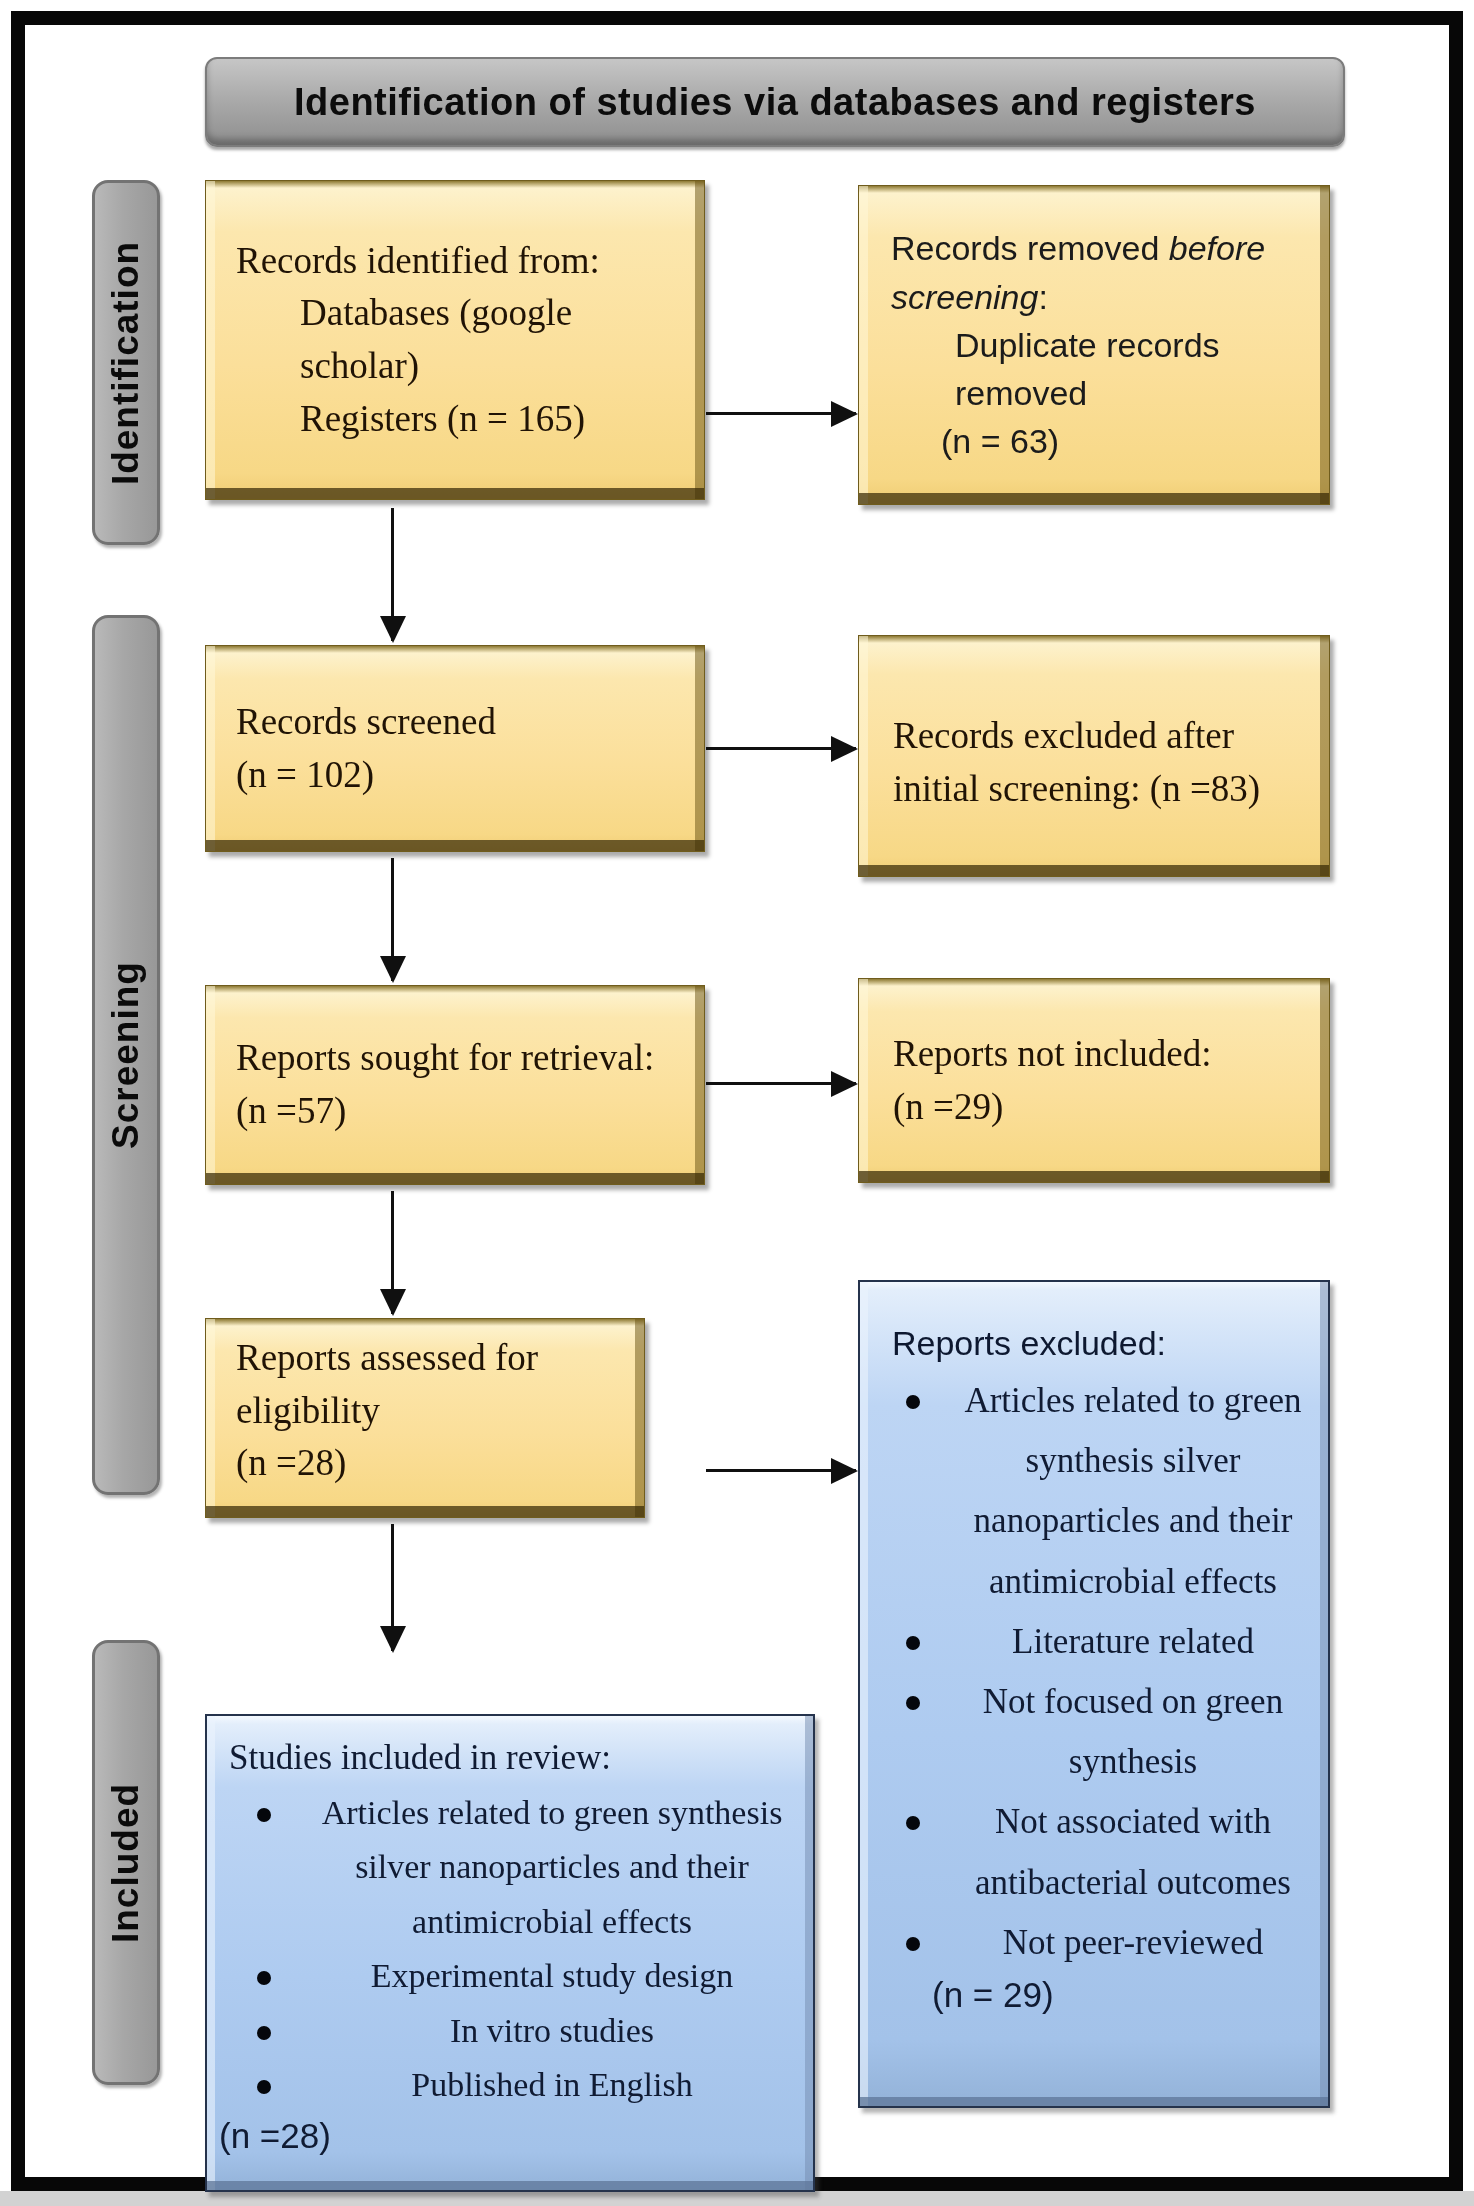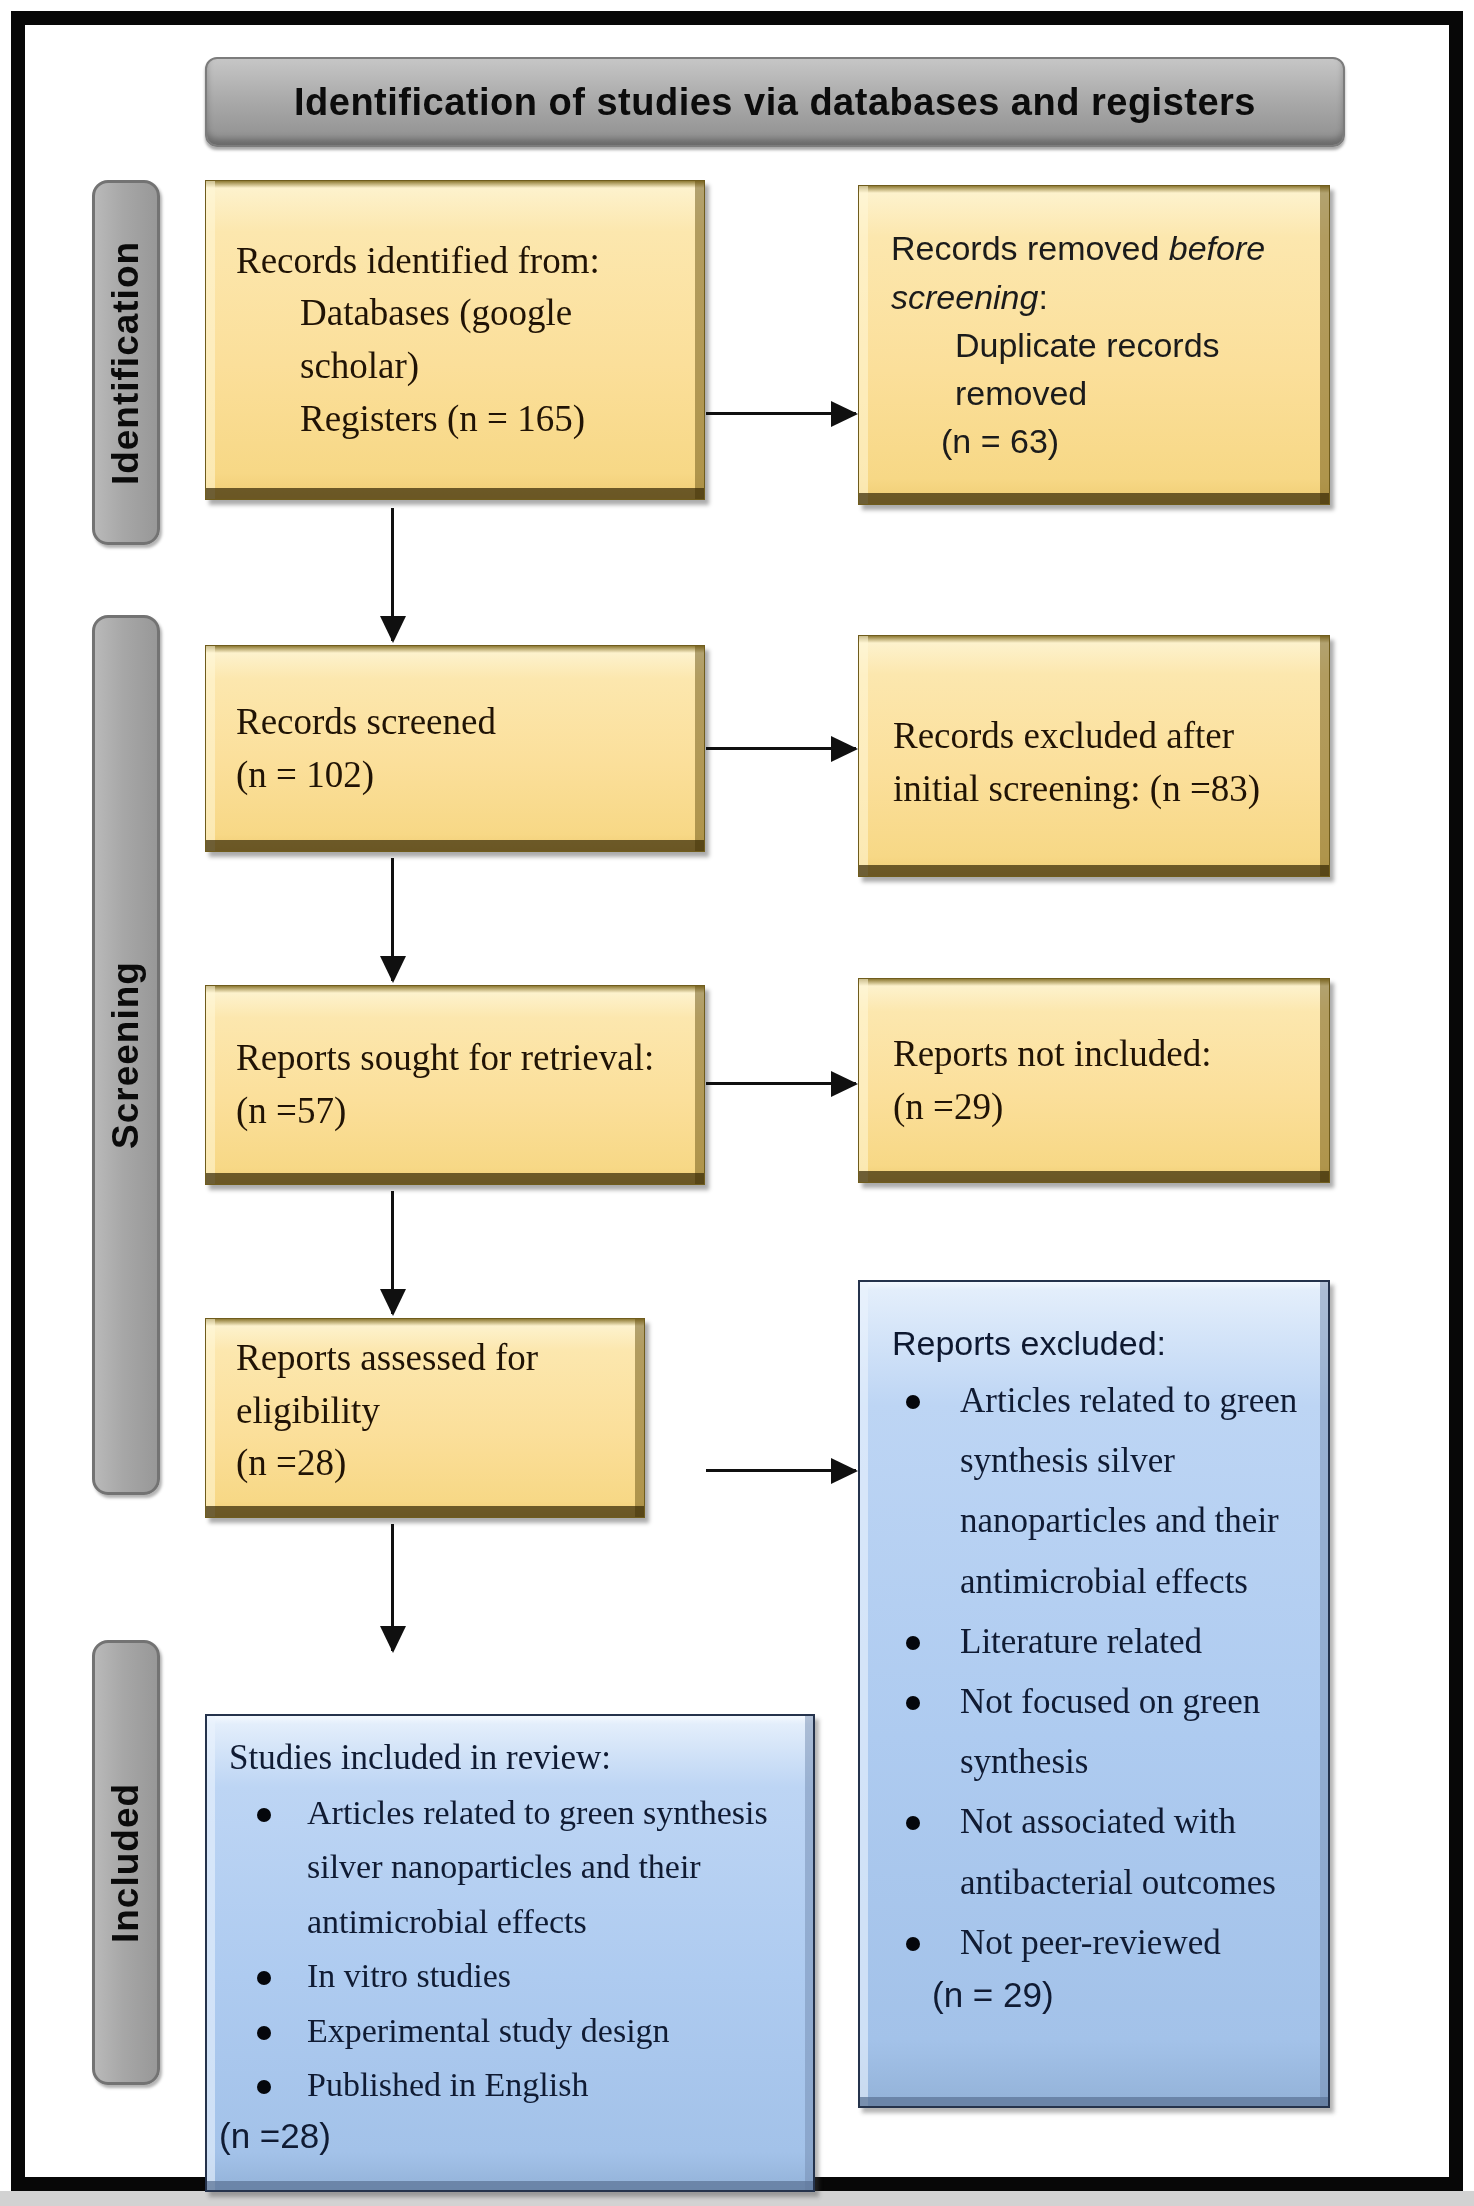--- a/index.html
+++ b/index.html
@@ -76,21 +76,21 @@
       inset -8px 0 0 rgba(116,140,176,.5),
       inset 8px 0 0 rgba(235,244,253,.6),
       4px 5px 4px rgba(70,70,70,.4);
     color:#101b33;
   }
   .box-reports-excluded { left:858px; top:1280px; width:472px; height:828px; padding:42px 12px 10px 0; }
   .box-studies-included { left:205px; top:1714px; width:610px; height:478px; padding:22px 8px 10px 0; }
 
   .bbox .header-sans { font:400 34px "Liberation Sans", sans-serif; color:#0d1830; margin-left:32px; }
   .bbox .header-serif { font-family:"Liberation Serif", serif; font-size:35px; color:#101b33; margin-left:22px; }
-  ul.blist { list-style:none; margin-top:8px; }
+  ul.blist { list-style:none; margin-top:8px;text-align:center; }
   .box-reports-excluded ul.blist li {
     position:relative; padding-left:100px; padding-right:10px;
     font-size:35px; line-height:1.72; font-family:"Liberation Serif", serif;
   }
   .box-reports-excluded ul.blist li::before {
     content:""; position:absolute; left:46px; top:24px; width:14px; height:14px; border-radius:50%; background:#05070c;
   }
   .box-studies-included ul.blist li {
     position:relative; padding-left:100px; padding-right:8px;
     font-size:34px; line-height:1.6; font-family:"Liberation Serif", serif;
@@ -185,22 +185,22 @@
       <li>Not associated with antibacterial outcomes</li>
       <li>Not peer-reviewed</li>
     </ul>
     <div class="count-line">(n = 29)</div>
   </div>
 
   <div class="bbox box-studies-included">
     <div class="header-serif">Studies included in review:</div>
     <ul class="blist">
       <li>Articles related to green synthesis silver nanoparticles and their antimicrobial effects</li>
+      <li>Experimental study design</li>
       <li>In vitro studies</li>
-      <li>Experimental study design</li>
       <li>Published in English</li>
     </ul>
     <div class="count-line">(n =28)</div>
   </div>
 
   <div class="arrow-h arrow-right-1"></div>
   <div class="arrow-h arrow-right-2"></div>
   <div class="arrow-h arrow-right-3"></div>
   <div class="arrow-h arrow-right-4"></div>
   <div class="arrow-v arrow-down-1"></div>

